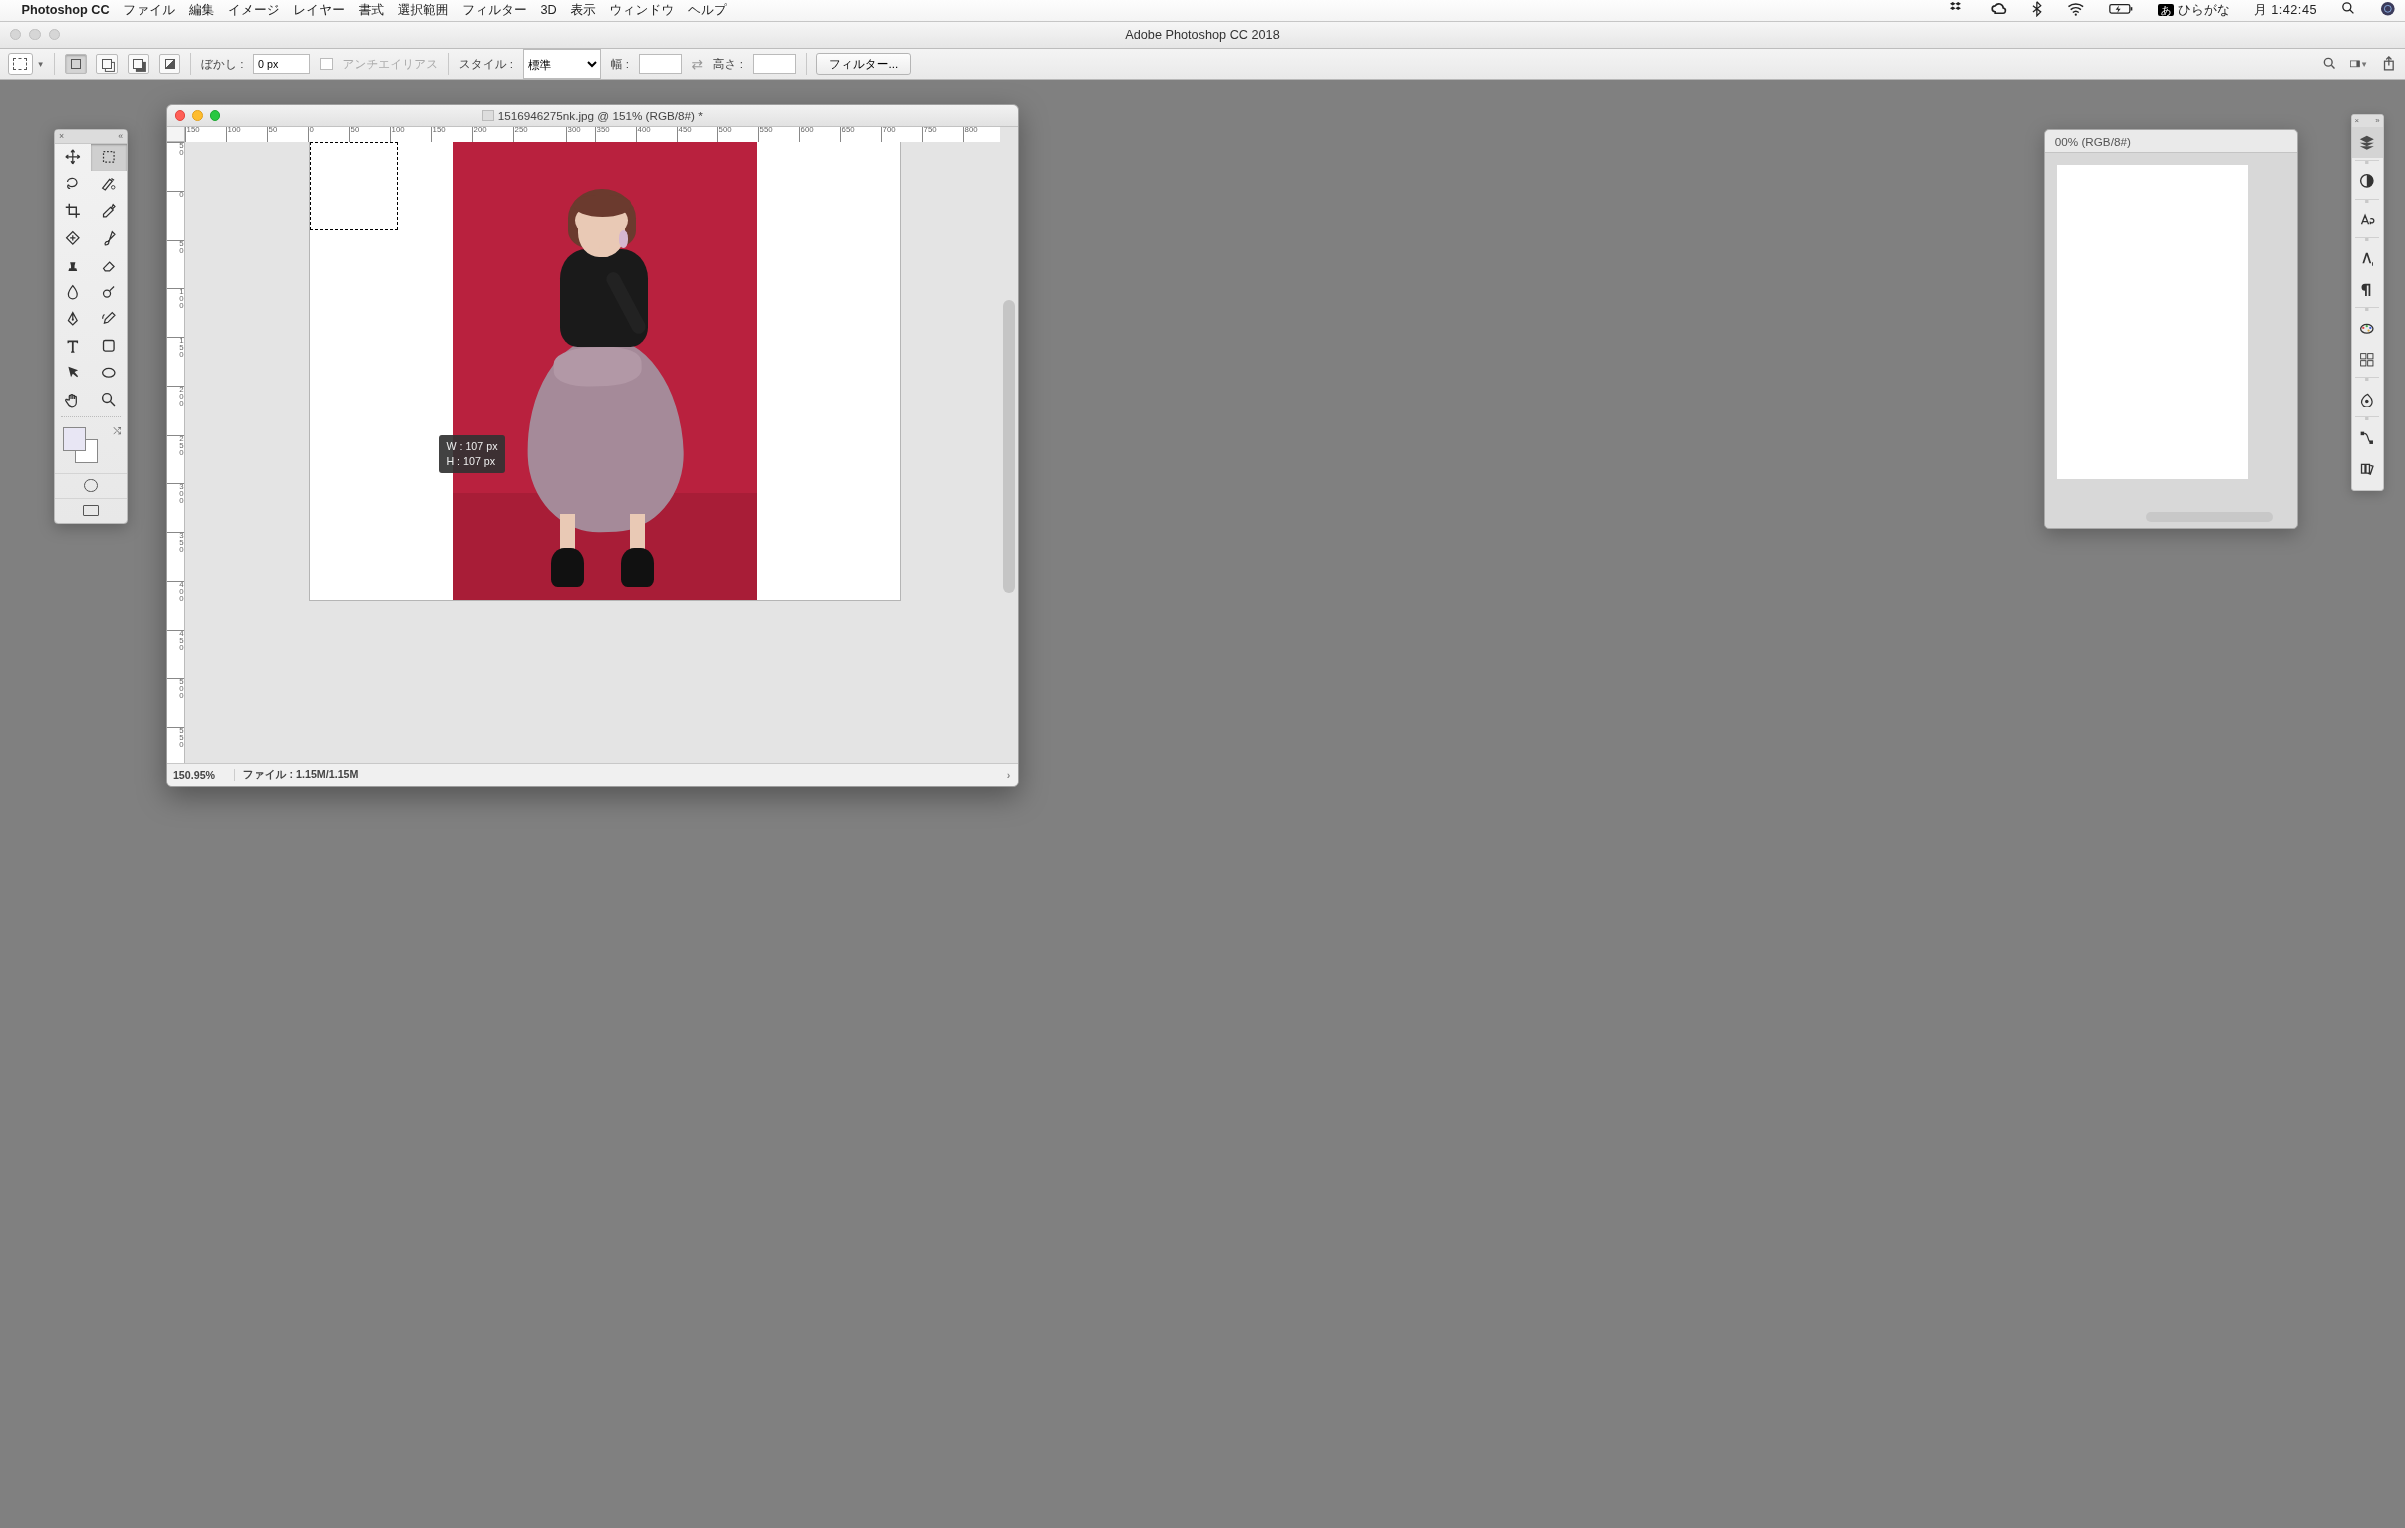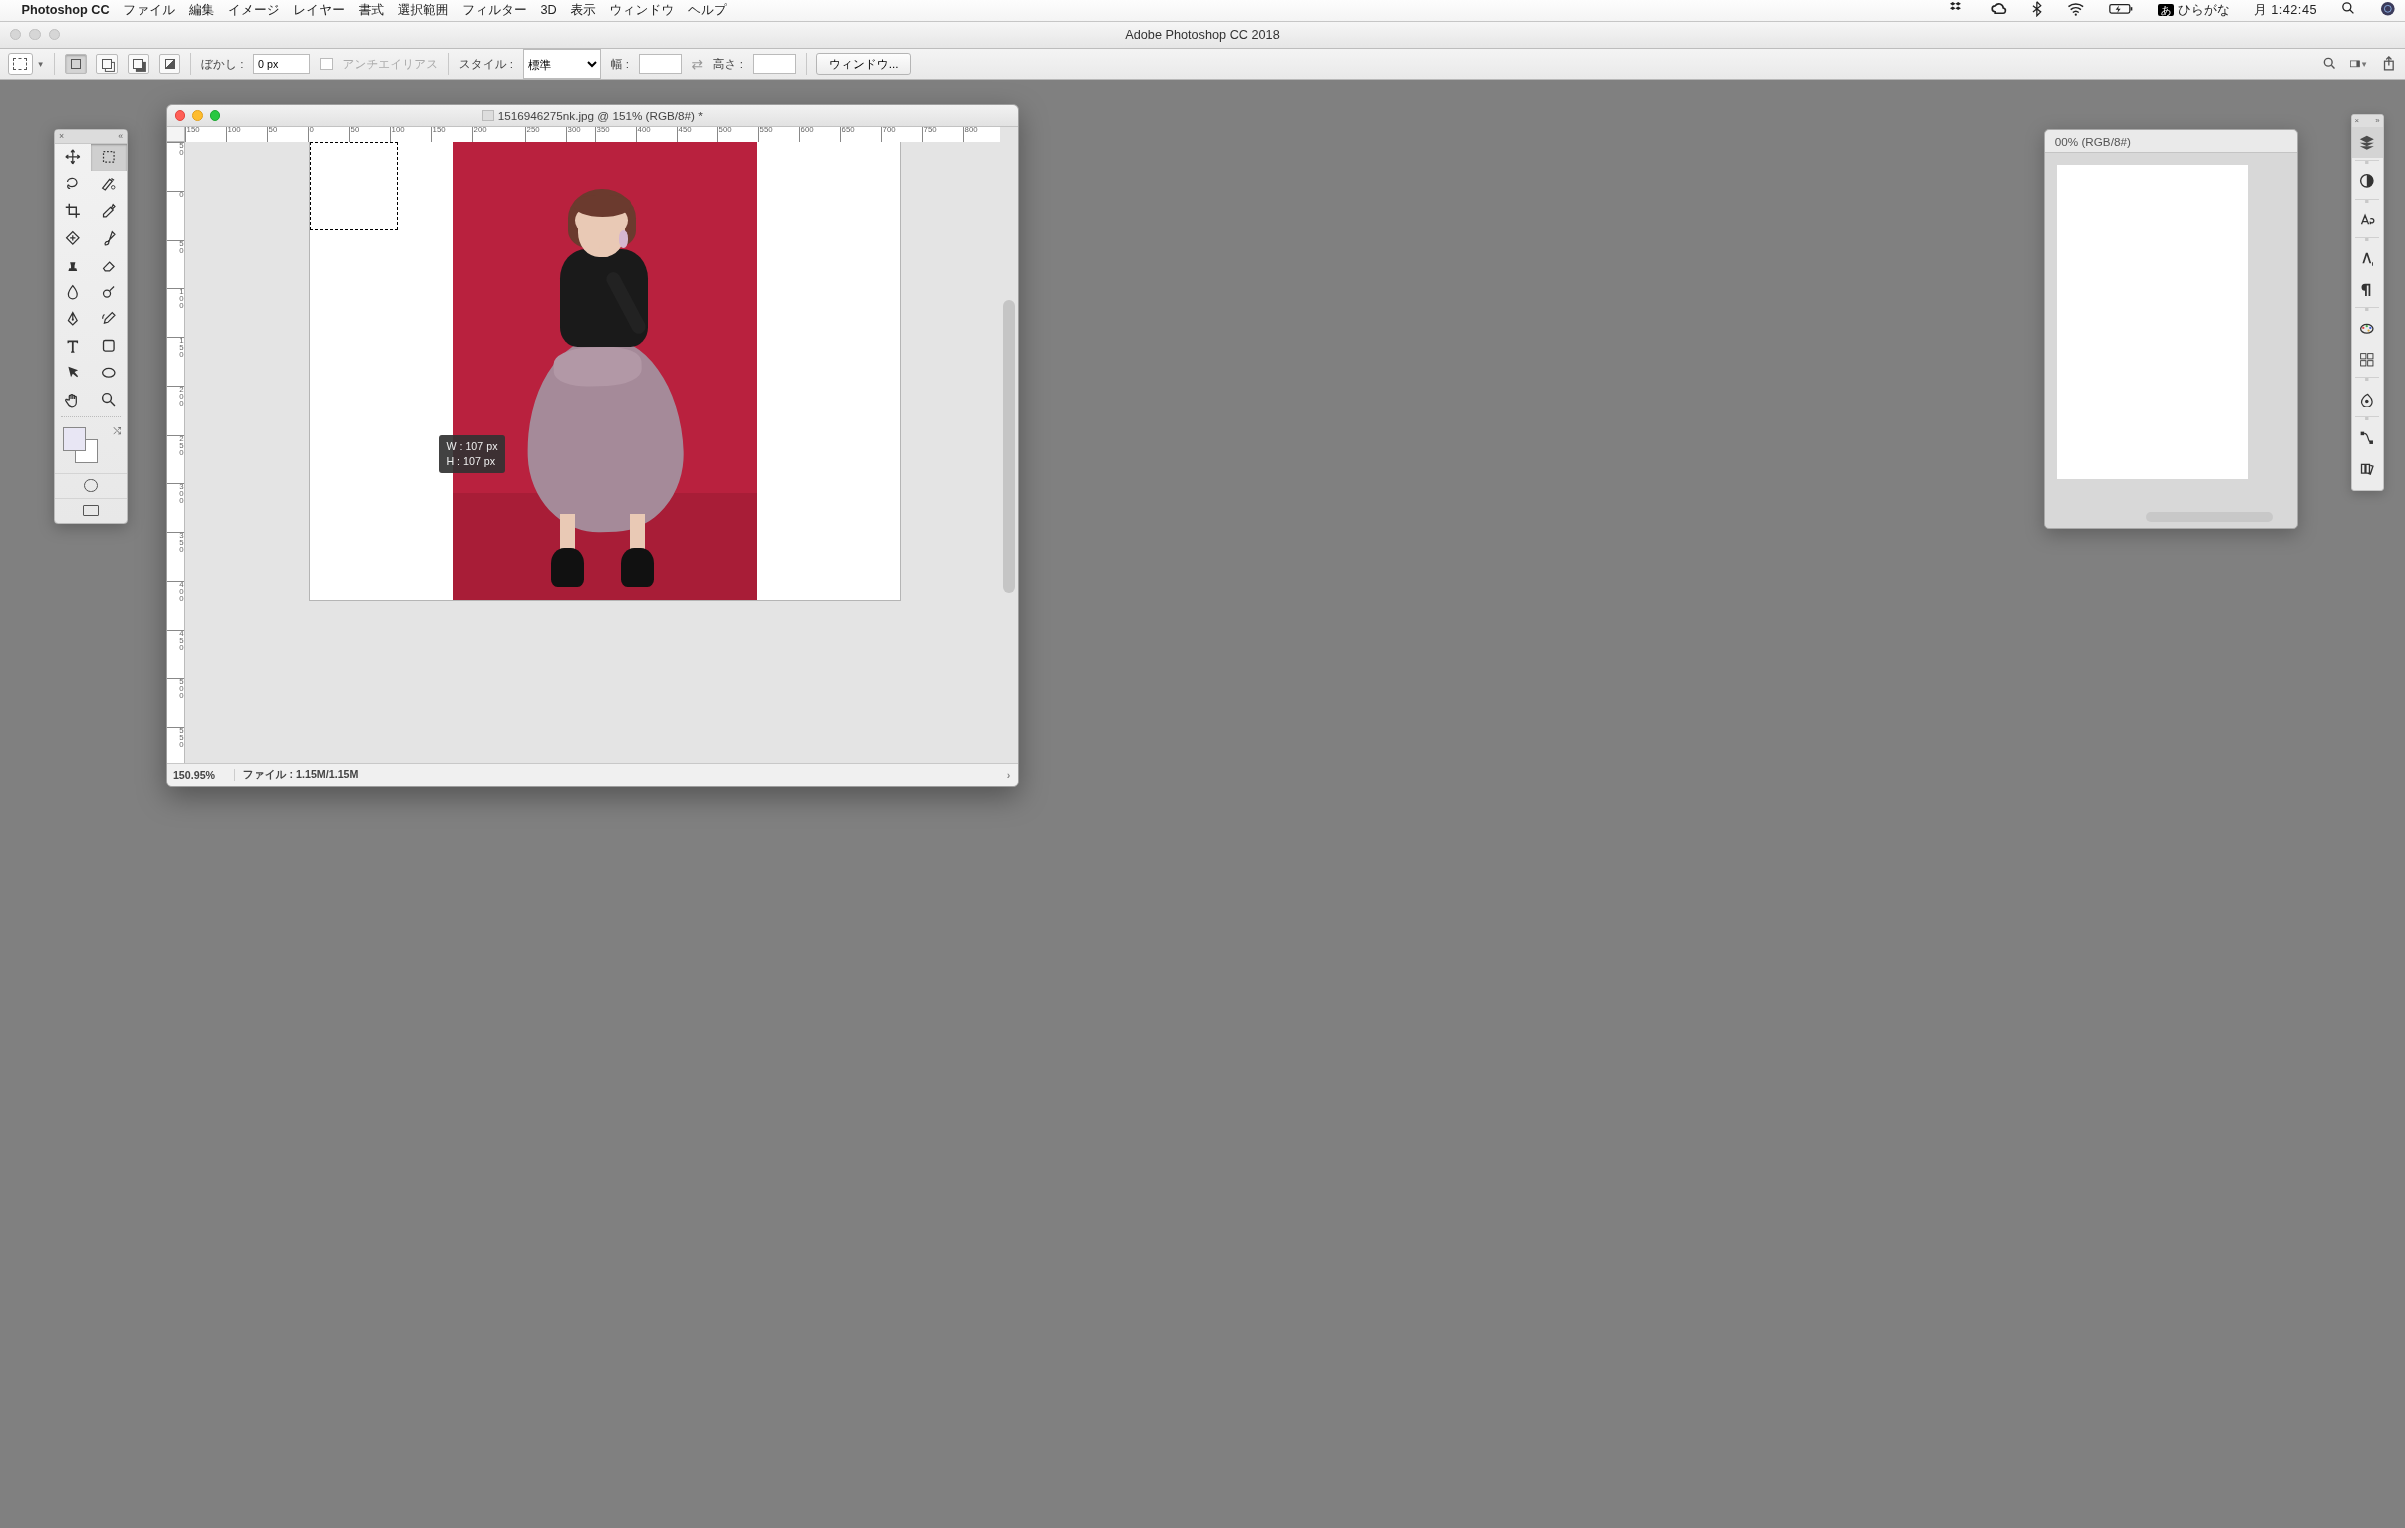--- a/index.html
+++ b/index.html
@@ -207,21 +207,21 @@
   <label style="color:#aaa">アンチエイリアス</label>
   <div class="sep"></div>
   <label>スタイル :</label>
   <select><option>標準</option></select>
   <label>幅 :</label>
   <input type="text" style="width: 43px;" disabled="" value="">
   <span class="swap">⇄</span>
   <label>高さ :</label>
   <input type="text" style="width: 43px;" disabled="" value="">
   <div class="sep"></div>
-  <button class="btn">ウィンドウ...</button>
+  <button class="btn">フィルター...</button>
   <div class="rgroup">
     <span class="ric">
         <svg width="15.6" height="15.6" viewBox="0 0 20 20">
           <circle cx="8" cy="8" r="5" fill="none" stroke="#555" stroke-width="1.8"></circle>
           <path stroke="#555" stroke-width="1.8" d="M12 12l4 4"></path>
         </svg>
       </span>
     <span class="ric">
         <svg width="17.6" height="13.7" viewBox="0 0 20 14">
           <rect x="1" y="1" width="18" height="12" fill="none" stroke="#555" stroke-width="1.5"></rect>
@@ -461,21 +461,21 @@
     <div class="corner"></div>
     <div class="ruler-h" id="rh">
         <div class="tick" style="left: 0px;">150</div>
         <div class="tick" style="left: 41px;">100</div>
         <div class="tick" style="left: 82px;">50</div>
         <div class="tick" style="left: 123px;">0</div>
         <div class="tick" style="left: 164px;">50</div>
         <div class="tick" style="left: 205px;">100</div>
         <div class="tick" style="left: 246px;">150</div>
         <div class="tick" style="left: 287px;">200</div>
-        <div class="tick" style="left: 340px;">250</div>
+        <div class="tick" style="left: 328px;">250</div>
         <div class="tick" style="left: 381px;">300</div>
         <div class="tick" style="left: 410px;">350</div>
         <div class="tick" style="left: 451px;">400</div>
         <div class="tick" style="left: 492px;">450</div>
         <div class="tick" style="left: 532px;">500</div>
         <div class="tick" style="left: 573px;">550</div>
         <div class="tick" style="left: 614px;">600</div>
         <div class="tick" style="left: 655px;">650</div>
         <div class="tick" style="left: 696px;">700</div>
         <div class="tick" style="left: 737px;">750</div>

